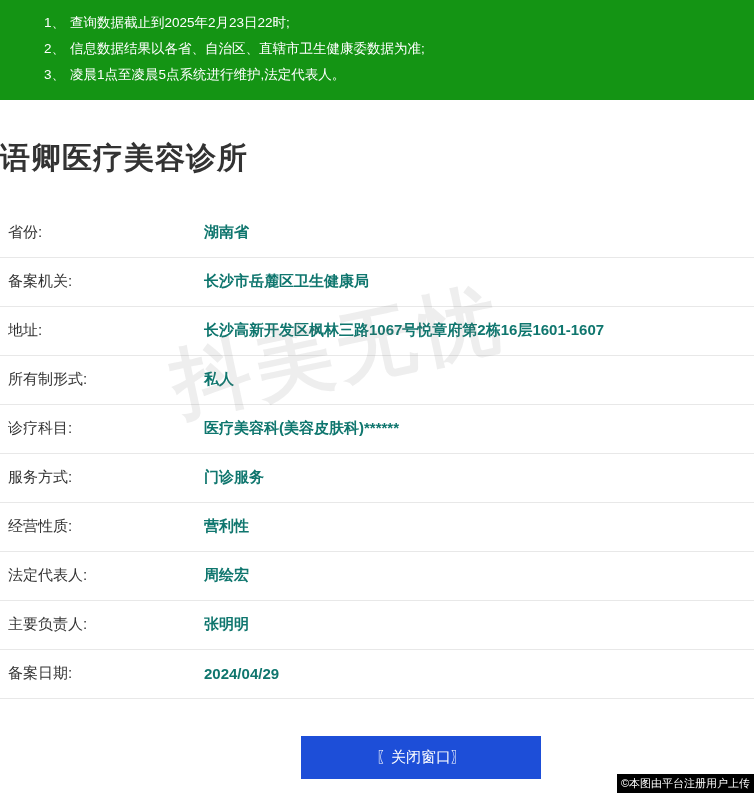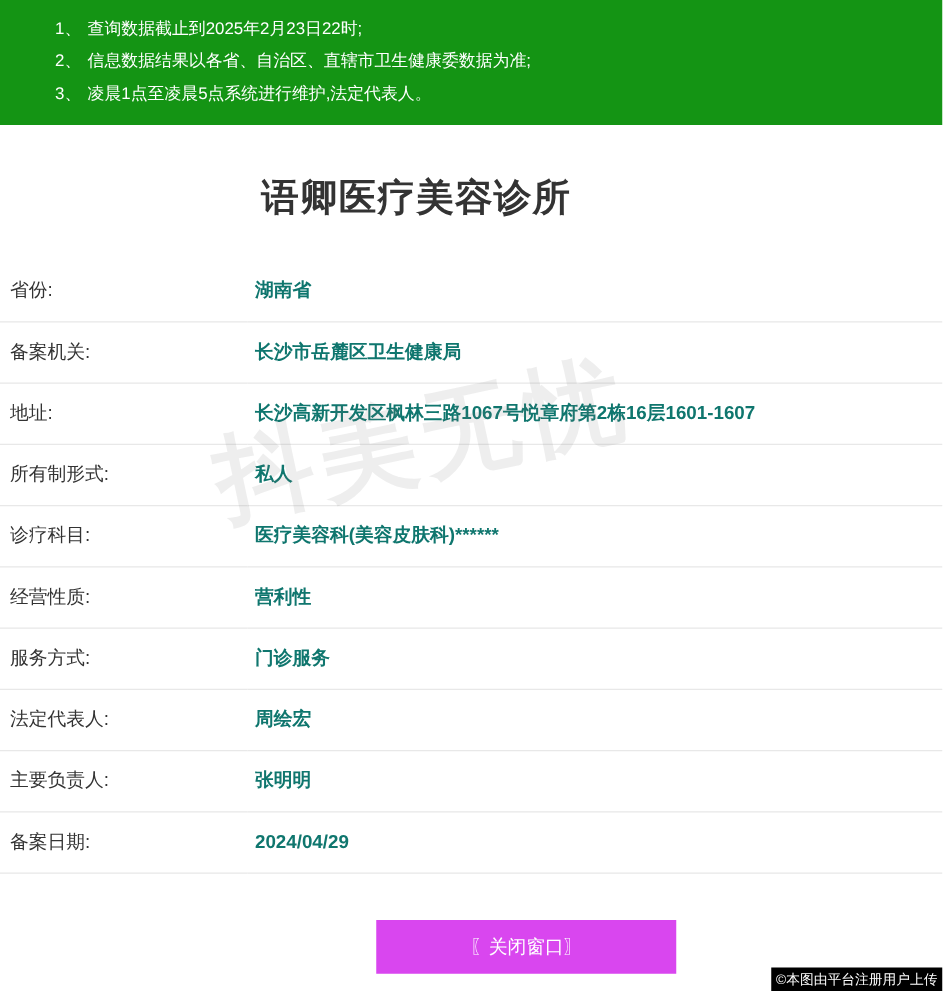--- a/index.html
+++ b/index.html
@@ -29,21 +29,21 @@
     padding-left: 44px;
     white-space: nowrap;
   }
   .notice-num {
     width: 26px;
     flex: none;
   }
 
   
   .title-wrap {
-    text-align: center;
+    text-align: left;
     padding: 38px 88px 0 0;
   }
   .title {
     font-size: 30px;
     font-weight: bold;
     color: #333333;
     letter-spacing: 1px;
   }
 
   
@@ -92,21 +92,21 @@
     left: 0;
     right: 0;
     bottom: 14px;
     text-align: center;
   }
   .close-btn {
     display: inline-block;
     width: 240px;
     margin-left: 88px;
     padding: 12px 0;
-    background: #d946ef;
+    background: #1d4ed8;
     color: #ffffff;
     font-size: 15px;
     border: none;
     cursor: pointer;
     font-family: "Liberation Sans", sans-serif;
   }
 
   
   .footer-credit {
     position: absolute;
@@ -160,26 +160,26 @@
     </tr>
     <tr>
       <td class="label">所有制形式:</td>
       <td class="value">私人</td>
     </tr>
     <tr>
       <td class="label">诊疗科目:</td>
       <td class="value">医疗美容科(美容皮肤科)******</td>
     </tr>
     <tr>
+      <td class="label">服务方式:</td>
+      <td class="value">门诊服务</td>
+    </tr>
+    <tr>
       <td class="label">经营性质:</td>
       <td class="value">营利性</td>
-    </tr>
-    <tr>
-      <td class="label">服务方式:</td>
-      <td class="value">门诊服务</td>
     </tr>
     <tr>
       <td class="label">法定代表人:</td>
       <td class="value">周绘宏</td>
     </tr>
     <tr>
       <td class="label">主要负责人:</td>
       <td class="value">张明明</td>
     </tr>
     <tr>

